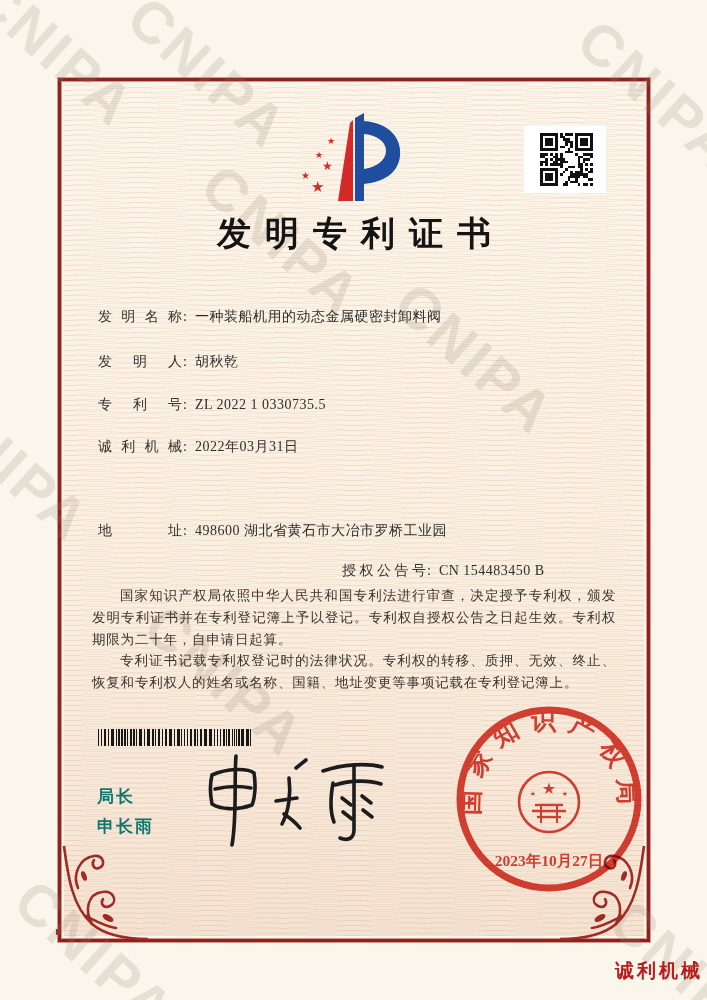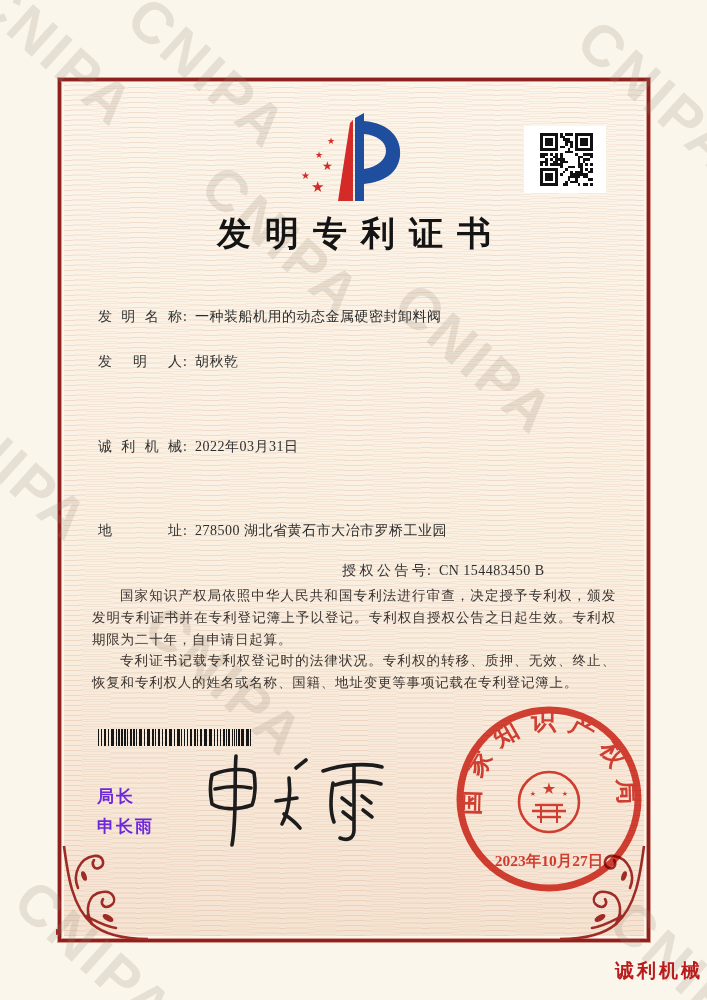--- a/index.html
+++ b/index.html
@@ -32,21 +32,21 @@
   .flabel{display:inline-block;width:84px;text-align:justify;text-align-last:justify;color:#333;}
   .fcolon{display:inline-block;margin:0 8px 0 1px;}
   .fvalue{letter-spacing:0.5px;}
   .frow.col2{left:342px;}
   
   .para{position:absolute;left:92px;width:524px;z-index:3;font-size:13.5px;line-height:22px;
         color:#3b3430;text-align:justify;text-indent:28px;letter-spacing:0.8px;}
   
   .barcode{position:absolute;left:98px;top:729px;width:215px;height:17px;z-index:3;display:flex;align-items:stretch;}
   .barcode div{background:#161616;}
-  .director{position:absolute;left:97px;z-index:3;font-size:17px;font-weight:bold;color:#6d28d9;
+  .director{position:absolute;left:97px;z-index:3;font-size:17px;font-weight:bold;color:#0f766e;
             font-family:"Liberation Sans","DejaVu Sans",sans-serif;letter-spacing:2px;}
   .sig{position:absolute;left:196px;top:748px;width:200px;height:102px;z-index:4;}
   
   .seal{position:absolute;left:449px;top:699px;width:200px;height:200px;z-index:5;opacity:0.93;
         mix-blend-mode:multiply;}
   
   .page-info{position:absolute;left:58px;top:913px;width:560px;z-index:3;text-align:center;
              font-size:12.5px;color:#3c3c3c;letter-spacing:1px;}
   .cont-note{position:absolute;left:58px;top:947px;width:560px;z-index:3;text-align:center;
              font-size:16px;color:#222;letter-spacing:3px;}
@@ -308,25 +308,28 @@
   </div>
 
   <div class="title">发明专利证书</div>
 
   <div class="frow" style="top:296px">
     <span class="flabel">发明名称</span><span class="fcolon">:</span><span class="fvalue">一种装船机用的动态金属硬密封卸料阀</span>
   </div>
   <div class="frow" style="top:341px">
     <span class="flabel">发明人</span><span class="fcolon">:</span><span class="fvalue">胡秋乾</span>
   </div>
+  <div class="frow" style="top:384px">
+    <span class="flabel">专利号</span><span class="fcolon">:</span><span class="fvalue">ZL 2022 1 0330735.5</span>
+  </div>
   <div class="frow" style="top:426px">
     <span class="flabel">诚利机械</span><span class="fcolon">:</span><span class="fvalue">2022年03月31日</span>
   </div>
   <div class="frow" style="top:510px">
-    <span class="flabel">地址</span><span class="fcolon">:</span><span class="fvalue">278500 湖北省黄石市大冶市罗桥工业园</span>
+    <span class="flabel">地址</span><span class="fcolon">:</span><span class="fvalue">498600 湖北省黄石市大冶市罗桥工业园</span>
   </div>
   <div class="frow col2" style="top:550px">
     <span class="flabel">授权公告号</span><span class="fcolon">:</span><span class="fvalue">CN 154483450 B</span>
   </div>
 
   <div class="para" style="top:650px">专利证书记载专利权登记时的法律状况。专利权的转移、质押、无效、终止、恢复和专利权人的姓名或名称、国籍、地址变更等事项记载在专利登记簿上。</div>
   <div class="para" style="top:585px">国家知识产权局依照中华人民共和国专利法进行审查，决定授予专利权，颁发发明专利证书并在专利登记簿上予以登记。专利权自授权公告之日起生效。专利权期限为二十年，自申请日起算。</div>
 
   <div class="barcode" id="barcode">
       <div style="width:1px;margin-right:2px"></div>

